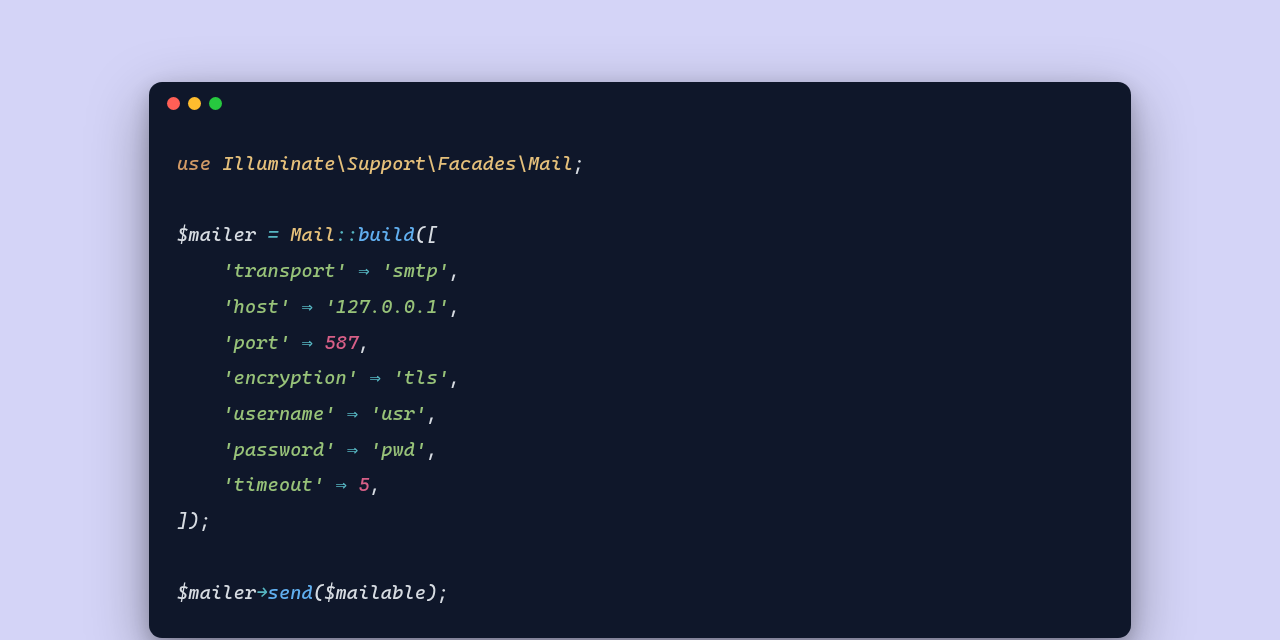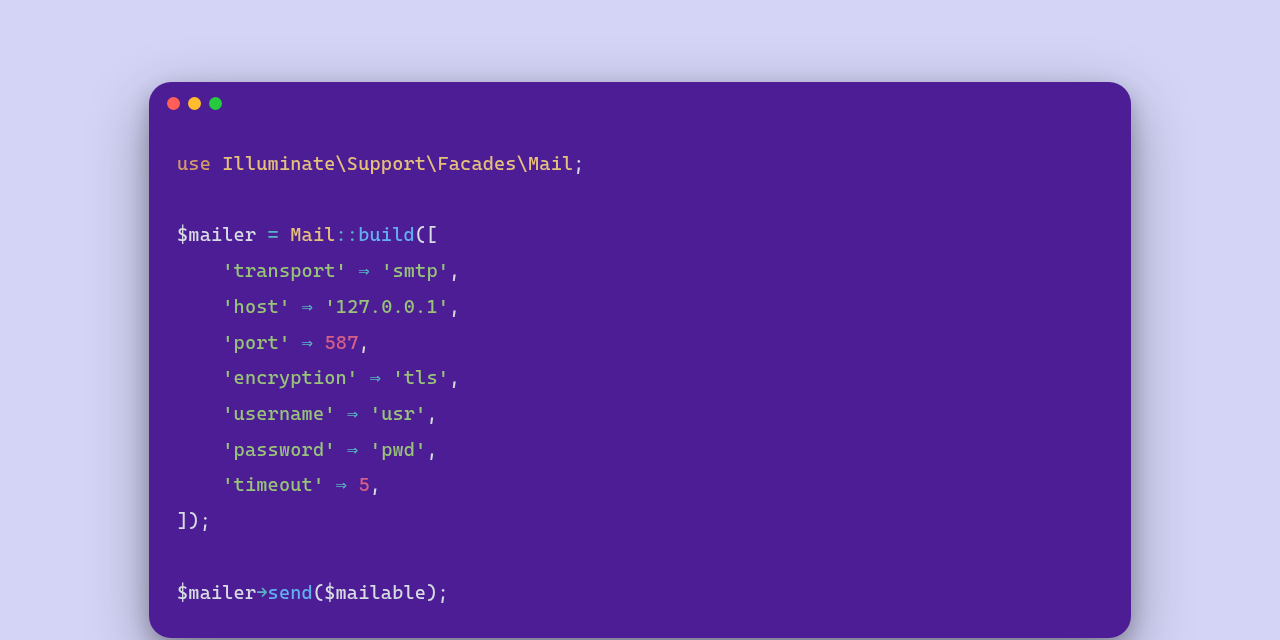--- a/index.html
+++ b/index.html
@@ -13,24 +13,25 @@
       background: #d4d4f7;
       display: flex;
       align-items: flex-start;
       justify-content: center;
       padding-top: 82px;
       overflow: hidden;
       font-family: ui-monospace, 'SF Mono', 'Cascadia Code', 'Fira Code', Menlo, Consolas, monospace;
     }
     .window {
       width: 982px;
-      background: #4c1d95;
-      border-radius: 22px;
+      background: #0f172a;
+      border-radius: 13px;
       box-shadow: 0 20px 60px rgba(0,0,0,0.35), 0 8px 20px rgba(0,0,0,0.2);
       overflow: hidden;
+      font-style: italic;
     }
     .titlebar {
       height: 42px;
       display: flex;
       align-items: center;
       padding-left: 18px;
       gap: 8px;
     }
     .dot {
       width: 13px;

